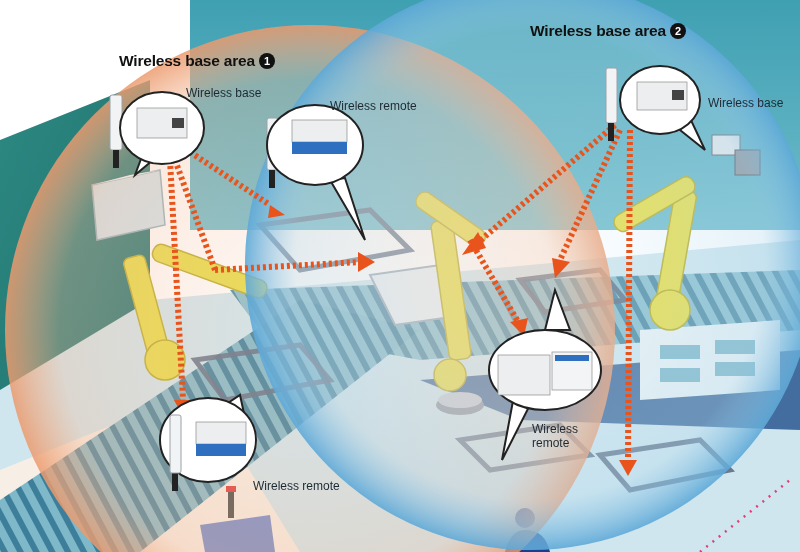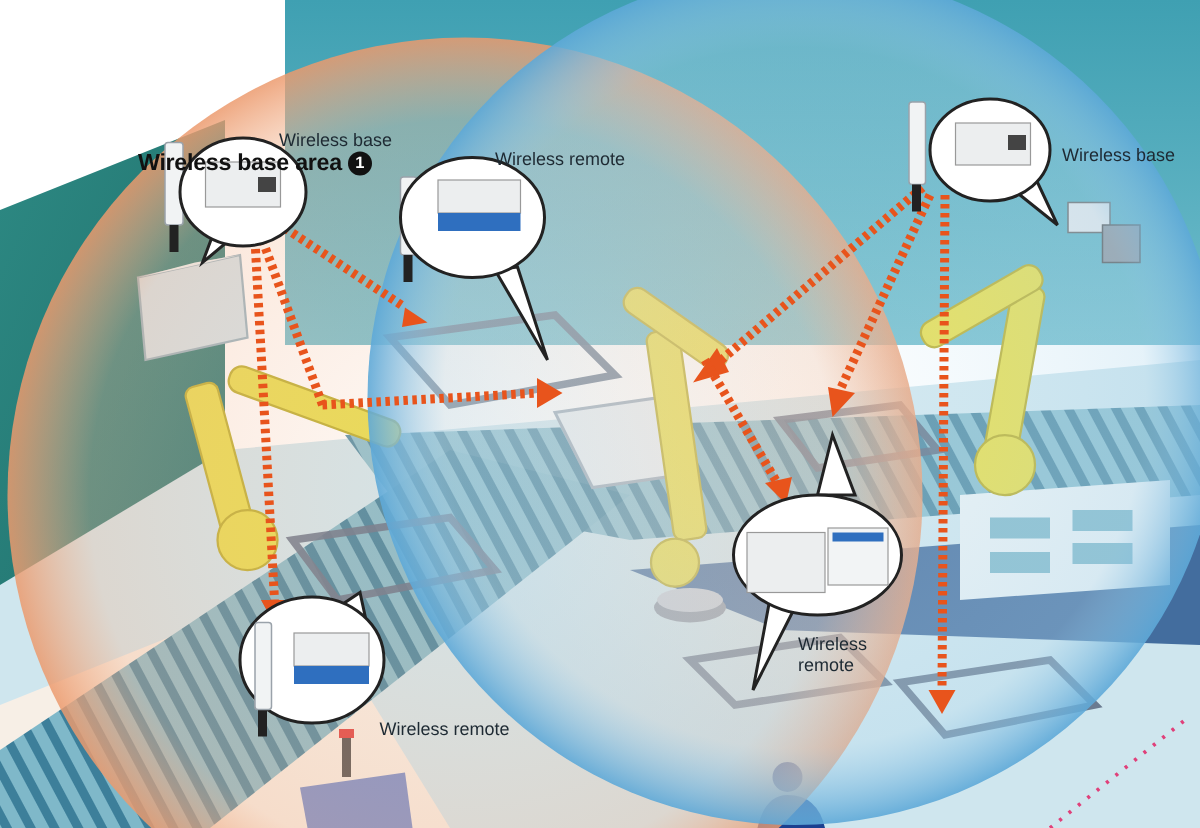--- a/index.html
+++ b/index.html
@@ -167,22 +167,25 @@
     </g>
     <g>
       <path d="M225,405 L240,395 L245,418 Z" fill="#fff" stroke="#222" stroke-width="2"></path>
       <ellipse cx="208" cy="440" rx="48" ry="42" fill="#fff" stroke="#222" stroke-width="2"></ellipse>
       <rect x="196" y="422" width="50" height="22" fill="#eceeef" stroke="#999" stroke-width="0.8"></rect>
       <rect x="196" y="444" width="50" height="12" fill="#2f6fbf"></rect>
       <rect x="170" y="415" width="11" height="58" rx="2" fill="#f1f3f4" stroke="#9aa2aa"></rect>
     </g>
   </svg>
 
-  <div class="area-title" style="left:92px; top:52px;margin-top:48px;">
+  <div class="area-title" style="left:119px; top:52px;">
     <span>Wireless base area</span><span class="num">1</span>
+  </div>
+  <div class="area-title" style="left:530px; top:22px;">
+    <span>Wireless base area</span><span class="num">2</span>
   </div>
 
   <div class="lbl" style="left:186px; top:86px;">Wireless base</div>
   <div class="lbl" style="left:330px; top:99px;">Wireless remote</div>
   <div class="lbl" style="left:708px; top:96px;">Wireless base</div>
   <div class="lbl two" style="left:532px; top:422px;">Wireless remote</div>
   <div class="lbl" style="left:253px; top:479px;">Wireless remote</div>
 </div>
 
 </body></html>

